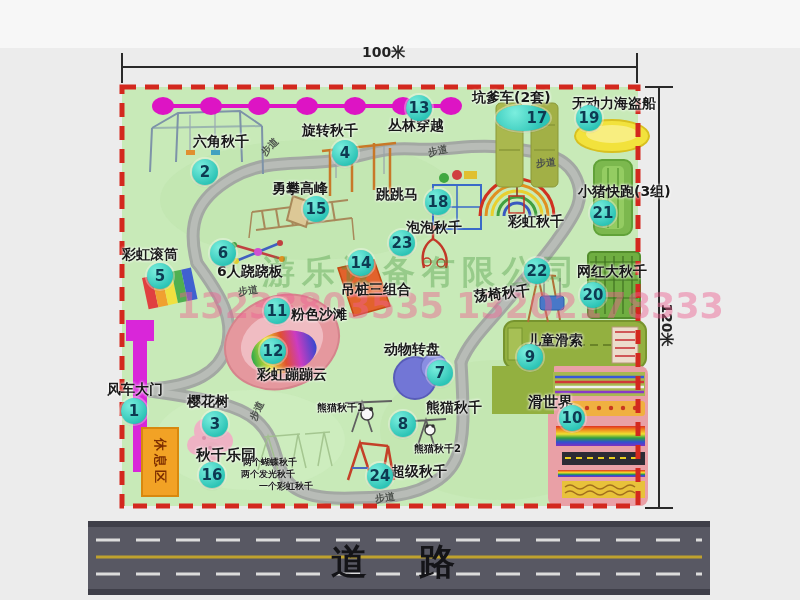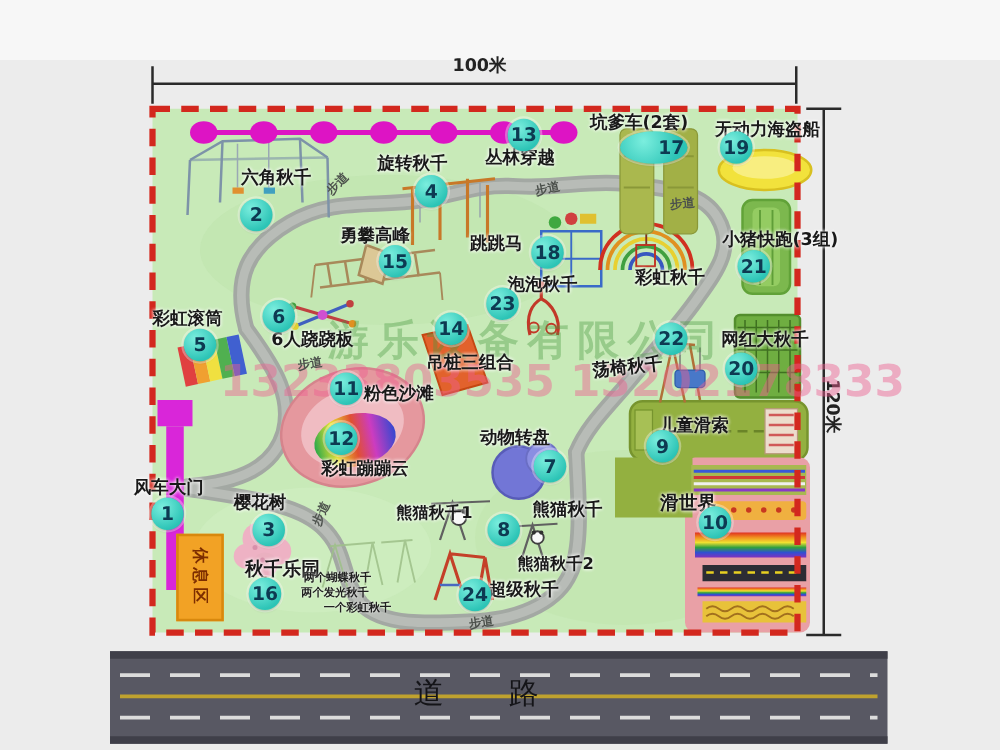--- a/index.html
+++ b/index.html
@@ -18,21 +18,21 @@
     border-bottom:3px solid #1c1c1c;padding:0 10px 3px;white-space:nowrap;
   }
   .dim{position:absolute;font-size:14px;font-weight:bold;color:#222;white-space:nowrap;}
   .dim-h{left:362px;top:44px;text-align:right;}
   .dim-v{left:644px;top:316px;transform:rotate(90deg);}
   .lbl{
     position:absolute;font-size:14px;font-weight:bold;color:#191919;white-space:nowrap;
     text-shadow:0 0 3px rgba(255,255,255,.95),0 0 3px rgba(255,255,255,.95);
   }
   .lbl.big{font-size:15px;}
-  .lbl.sm{font-size:13px;}
+  .lbl.sm{font-size:10px;}
   .note{position:absolute;font-size:9px;font-weight:bold;color:#202020;white-space:nowrap;
     text-shadow:0 0 2px rgba(255,255,255,.9);}
   .num{
     position:absolute;width:26px;height:26px;border-radius:50%;
     background:radial-gradient(circle at 35% 30%,#7beede,#2cc4b6 72%);
     color:#0d3a52;font-size:15px;font-weight:bold;
     display:flex;align-items:center;justify-content:center;
     box-shadow:0 0 0 2px rgba(255,255,255,.35),0 1px 2px rgba(0,0,0,.3);
   }
   .walk{position:absolute;font-size:10px;font-weight:bold;color:#4c514c;white-space:nowrap;}
@@ -42,21 +42,21 @@
     display:flex;align-items:center;justify-content:center;
   }
   .rest span{
     writing-mode:vertical-rl;text-orientation:sideways;
     font-size:13px;font-weight:bold;color:#7c2d00;letter-spacing:3px;
   }
   .wm-co{position:absolute;left:262px;top:250px;font-size:33px;font-weight:bold;
     color:rgba(72,152,62,.38);letter-spacing:7px;white-space:nowrap;}
   .wm-ph{position:absolute;left:176px;top:286px;font-size:35px;font-weight:bold;
     color:rgba(238,95,145,.45);white-space:nowrap;}
-  .road-label{position:absolute;left:331px;top:538px;font-size:24px;font-weight:normal;
+  .road-label{position:absolute;left:331px;top:538px;font-size:36px;font-weight:bold;
     color:#141418;letter-spacing:52px;white-space:nowrap;}
 </style>
 </head>
 <body>
 
 <div class="stage">
 
 <svg class="layer" width="800" height="600" viewBox="0 0 800 600">
   <defs>
     <linearGradient id="rb" x1="0" y1="0" x2="0" y2="1">

